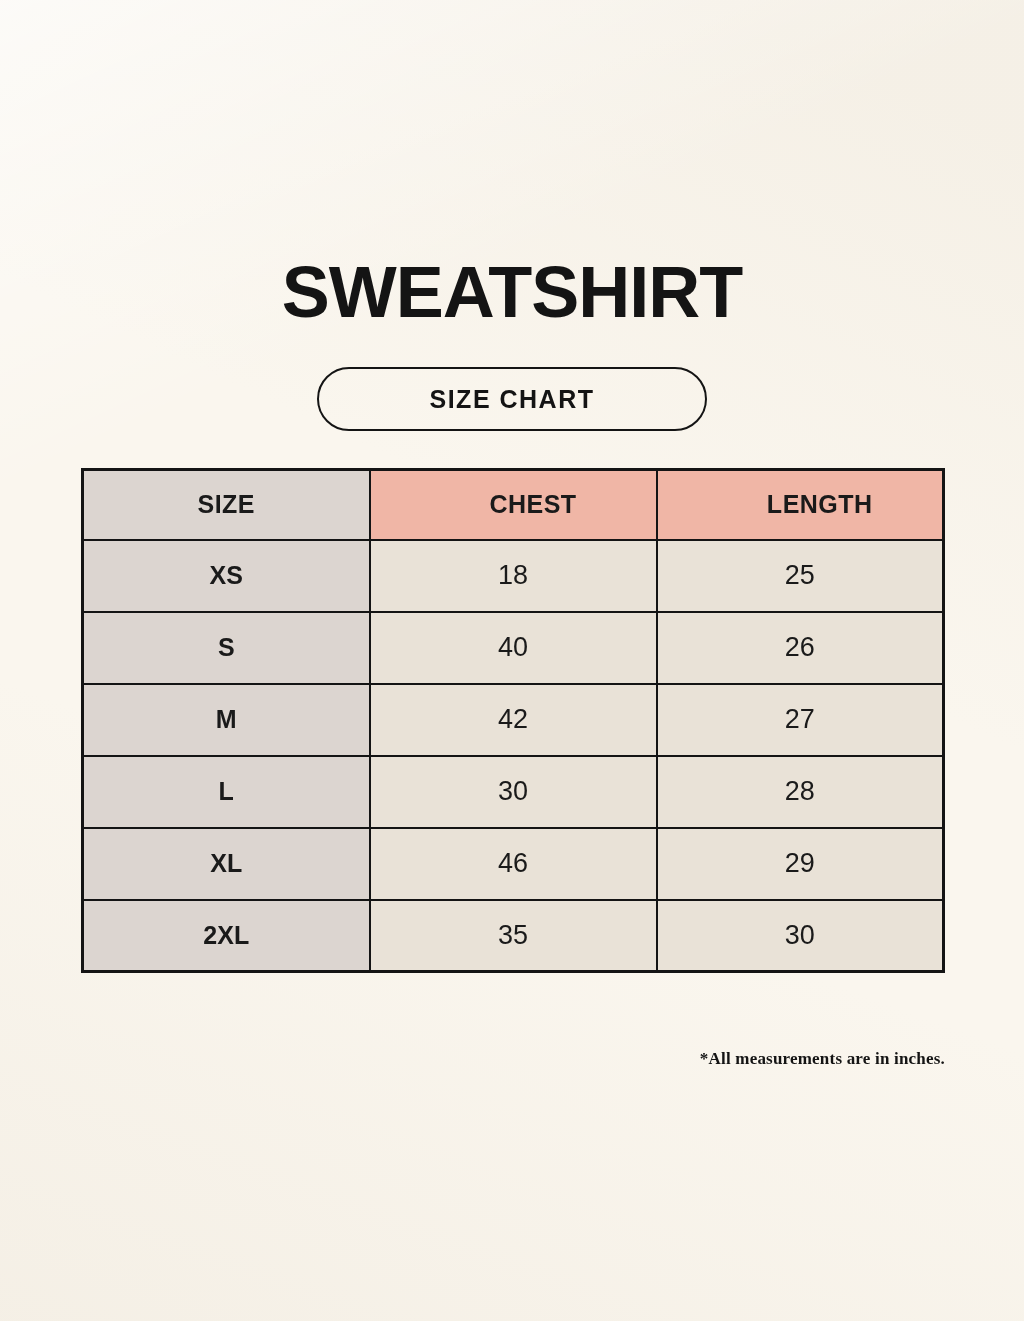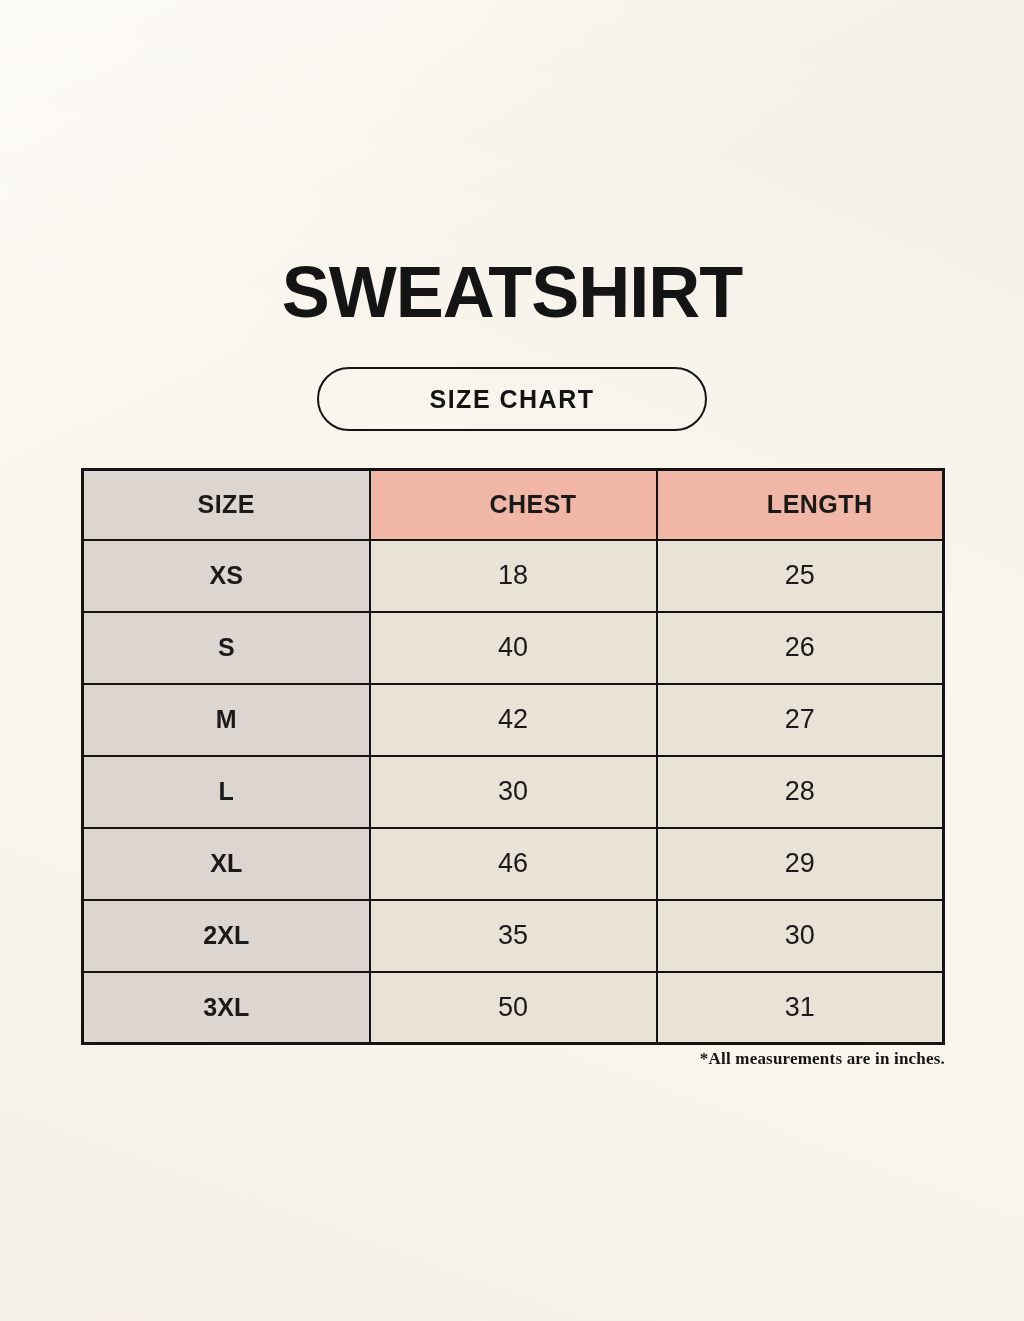--- a/index.html
+++ b/index.html
@@ -148,24 +148,19 @@
         <tr>
           <td class="cell-size">XL</td>
           <td>46</td>
           <td>29</td>
         </tr>
         <tr>
           <td class="cell-size">2XL</td>
           <td>35</td>
           <td>30</td>
         </tr>
-        <tr>
-          <td class="cell-size">3XL</td>
-          <td>50</td>
-          <td>31</td>
-        </tr>
       </tbody>
     </table>
   </div>
 
   <div class="footnote">*All measurements are in inches.</div>
 
 </div>
 
 </body></html>

